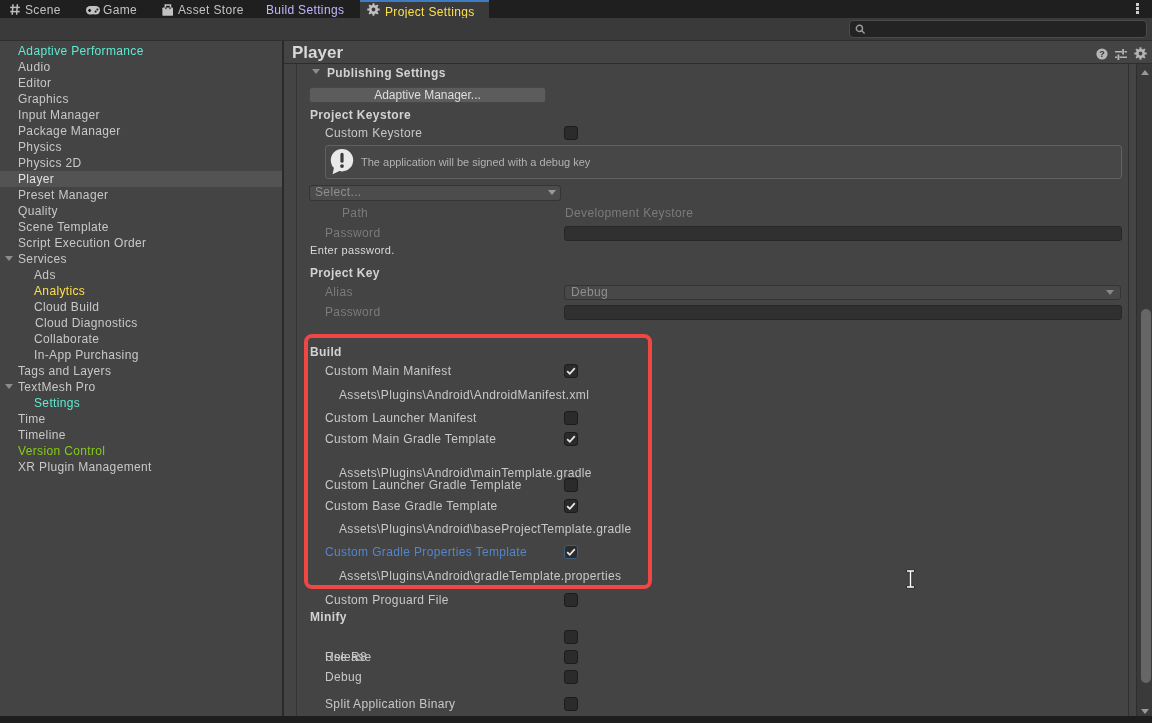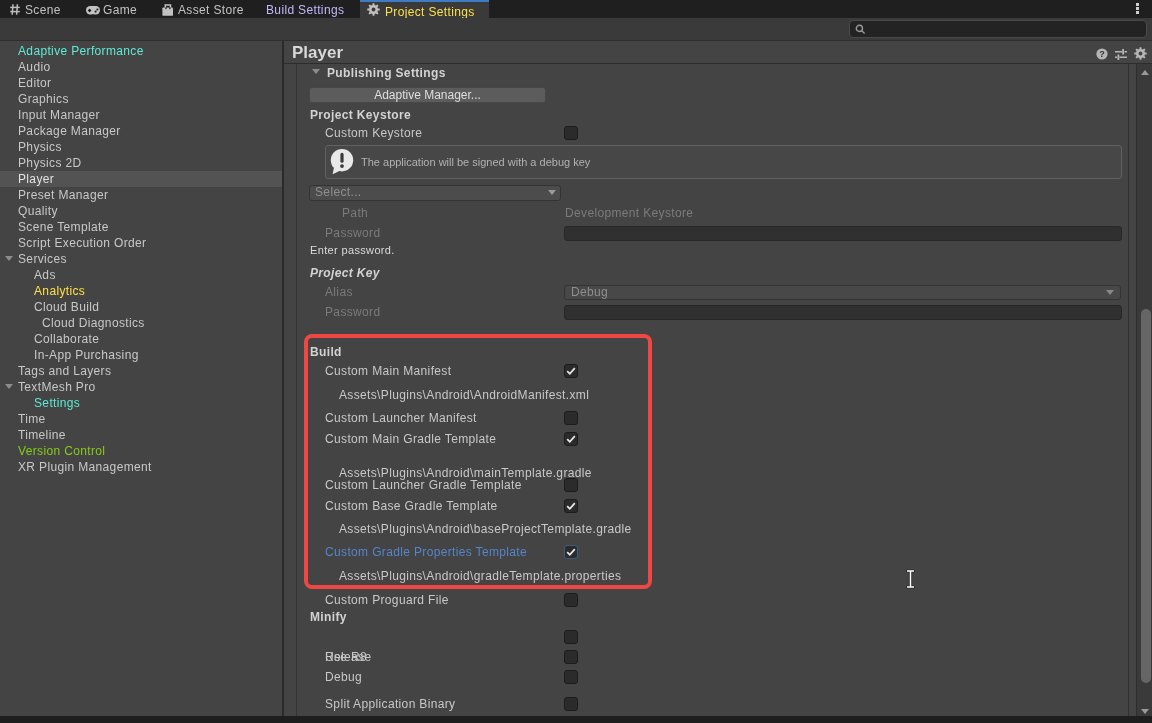--- a/index.html
+++ b/index.html
@@ -89,21 +89,21 @@
 <div class="r" style="left:18px;top:171px;color:#e2e2e2;">Player</div>
 <div class="r" style="left:18px;top:187px;color:#c8c8c8;">Preset Manager</div>
 <div class="r" style="left:18px;top:203px;color:#c8c8c8;">Quality</div>
 <div class="r" style="left:18px;top:219px;color:#c8c8c8;">Scene Template</div>
 <div class="r" style="left:18px;top:235px;color:#c8c8c8;">Script Execution Order</div>
 <div class="abs" style="left:5px;top:256px;width:0;height:0;border-left:4px solid transparent;border-right:4px solid transparent;border-top:5px solid #8c8c8c;"></div>
 <div class="r" style="left:18px;top:251px;color:#c8c8c8;">Services</div>
 <div class="r" style="left:34px;top:267px;color:#c8c8c8;">Ads</div>
 <div class="r" style="left:34px;top:283px;color:#fde047;">Analytics</div>
 <div class="r" style="left:34px;top:299px;color:#c8c8c8;">Cloud Build</div>
-<div class="r" style="left:42px;top:315px;color:#c8c8c8;">Cloud Diagnostics</div>
+<div class="r" style="left:35px;top:315px;color:#c8c8c8;">Cloud Diagnostics</div>
 <div class="r" style="left:34px;top:331px;color:#c8c8c8;">Collaborate</div>
 <div class="r" style="left:34px;top:347px;color:#c8c8c8;">In-App Purchasing</div>
 <div class="r" style="left:18px;top:363px;color:#c8c8c8;">Tags and Layers</div>
 <div class="abs" style="left:5px;top:384px;width:0;height:0;border-left:4px solid transparent;border-right:4px solid transparent;border-top:5px solid #8c8c8c;"></div>
 <div class="r" style="left:18px;top:379px;color:#c8c8c8;">TextMesh Pro</div>
 <div class="r" style="left:34px;top:395px;color:#5eead4;">Settings</div>
 <div class="r" style="left:18px;top:411px;color:#c8c8c8;">Time</div>
 <div class="r" style="left:18px;top:427px;color:#c8c8c8;">Timeline</div>
 <div class="r" style="left:18px;top:443px;color:#84cc16;">Version Control</div>
 <div class="r" style="left:18px;top:459px;color:#c8c8c8;">XR Plugin Management</div>
@@ -154,21 +154,21 @@
     </div>
 <div class="r" style="left:361px;top:154px;font-size:11px;color:#b2b2b2;letter-spacing:0;">The application will be signed with a debug key</div>
 <div class="abs" style="left:309px;top:185px;width:252px;height:16px;background:#4c4c4c;border:1px solid #343434;border-radius:3px;box-sizing:border-box;"></div>
 <div class="r" style="left:315px;top:184px;color:#8f8f8f;">Select...</div>
 <div class="abs" style="left:548px;top:190px;width:0;height:0;border-left:4px solid transparent;border-right:4px solid transparent;border-top:5px solid #9a9a9a;"></div>
 <div class="r dis" style="left:325px;top:205px;margin-left:17px;">Path</div>
 <div class="r dis" style="left:565px;top:205px;">Development Keystore</div>
 <div class="r dis" style="left:325px;top:225px;">Password</div>
 <div class="abs" style="left:564px;top:226px;width:558px;height:15px;background:#303030;border:1px solid #272727;border-radius:3px;box-sizing:border-box;"></div>
 <div class="r" style="left:310px;top:242px;font-size:11px;color:#dadada;">Enter password.</div>
-<div class="r b" style="left:310px;top:265px;font-style:italic;">Project Key</div>
+<div class="r b" style="left:310px;top:265px;">Project Key</div>
 <div class="r dis" style="left:325px;top:284px;">Alias</div>
 <div class="abs" style="left:564px;top:285px;width:557px;height:15px;background:#484848;border:1px solid #343434;border-radius:3px;box-sizing:border-box;"></div>
 <div class="r" style="left:571px;top:284px;color:#8f8f8f;">Debug</div>
 <div class="abs" style="left:1106px;top:290px;width:0;height:0;border-left:4px solid transparent;border-right:4px solid transparent;border-top:5px solid #888;"></div>
 <div class="r dis" style="left:325px;top:304px;">Password</div>
 <div class="abs" style="left:564px;top:305px;width:558px;height:15px;background:#303030;border:1px solid #272727;border-radius:3px;box-sizing:border-box;"></div>
 <div class="r b" style="left:310px;top:344px;">Build</div>
 <div class="r" style="left:325px;top:363px;">Custom Main Manifest</div>
 <div class="cb" style="top:364px;">
       <svg width="12" height="12" viewBox="0 0 12 12" style="margin:0 auto;">

